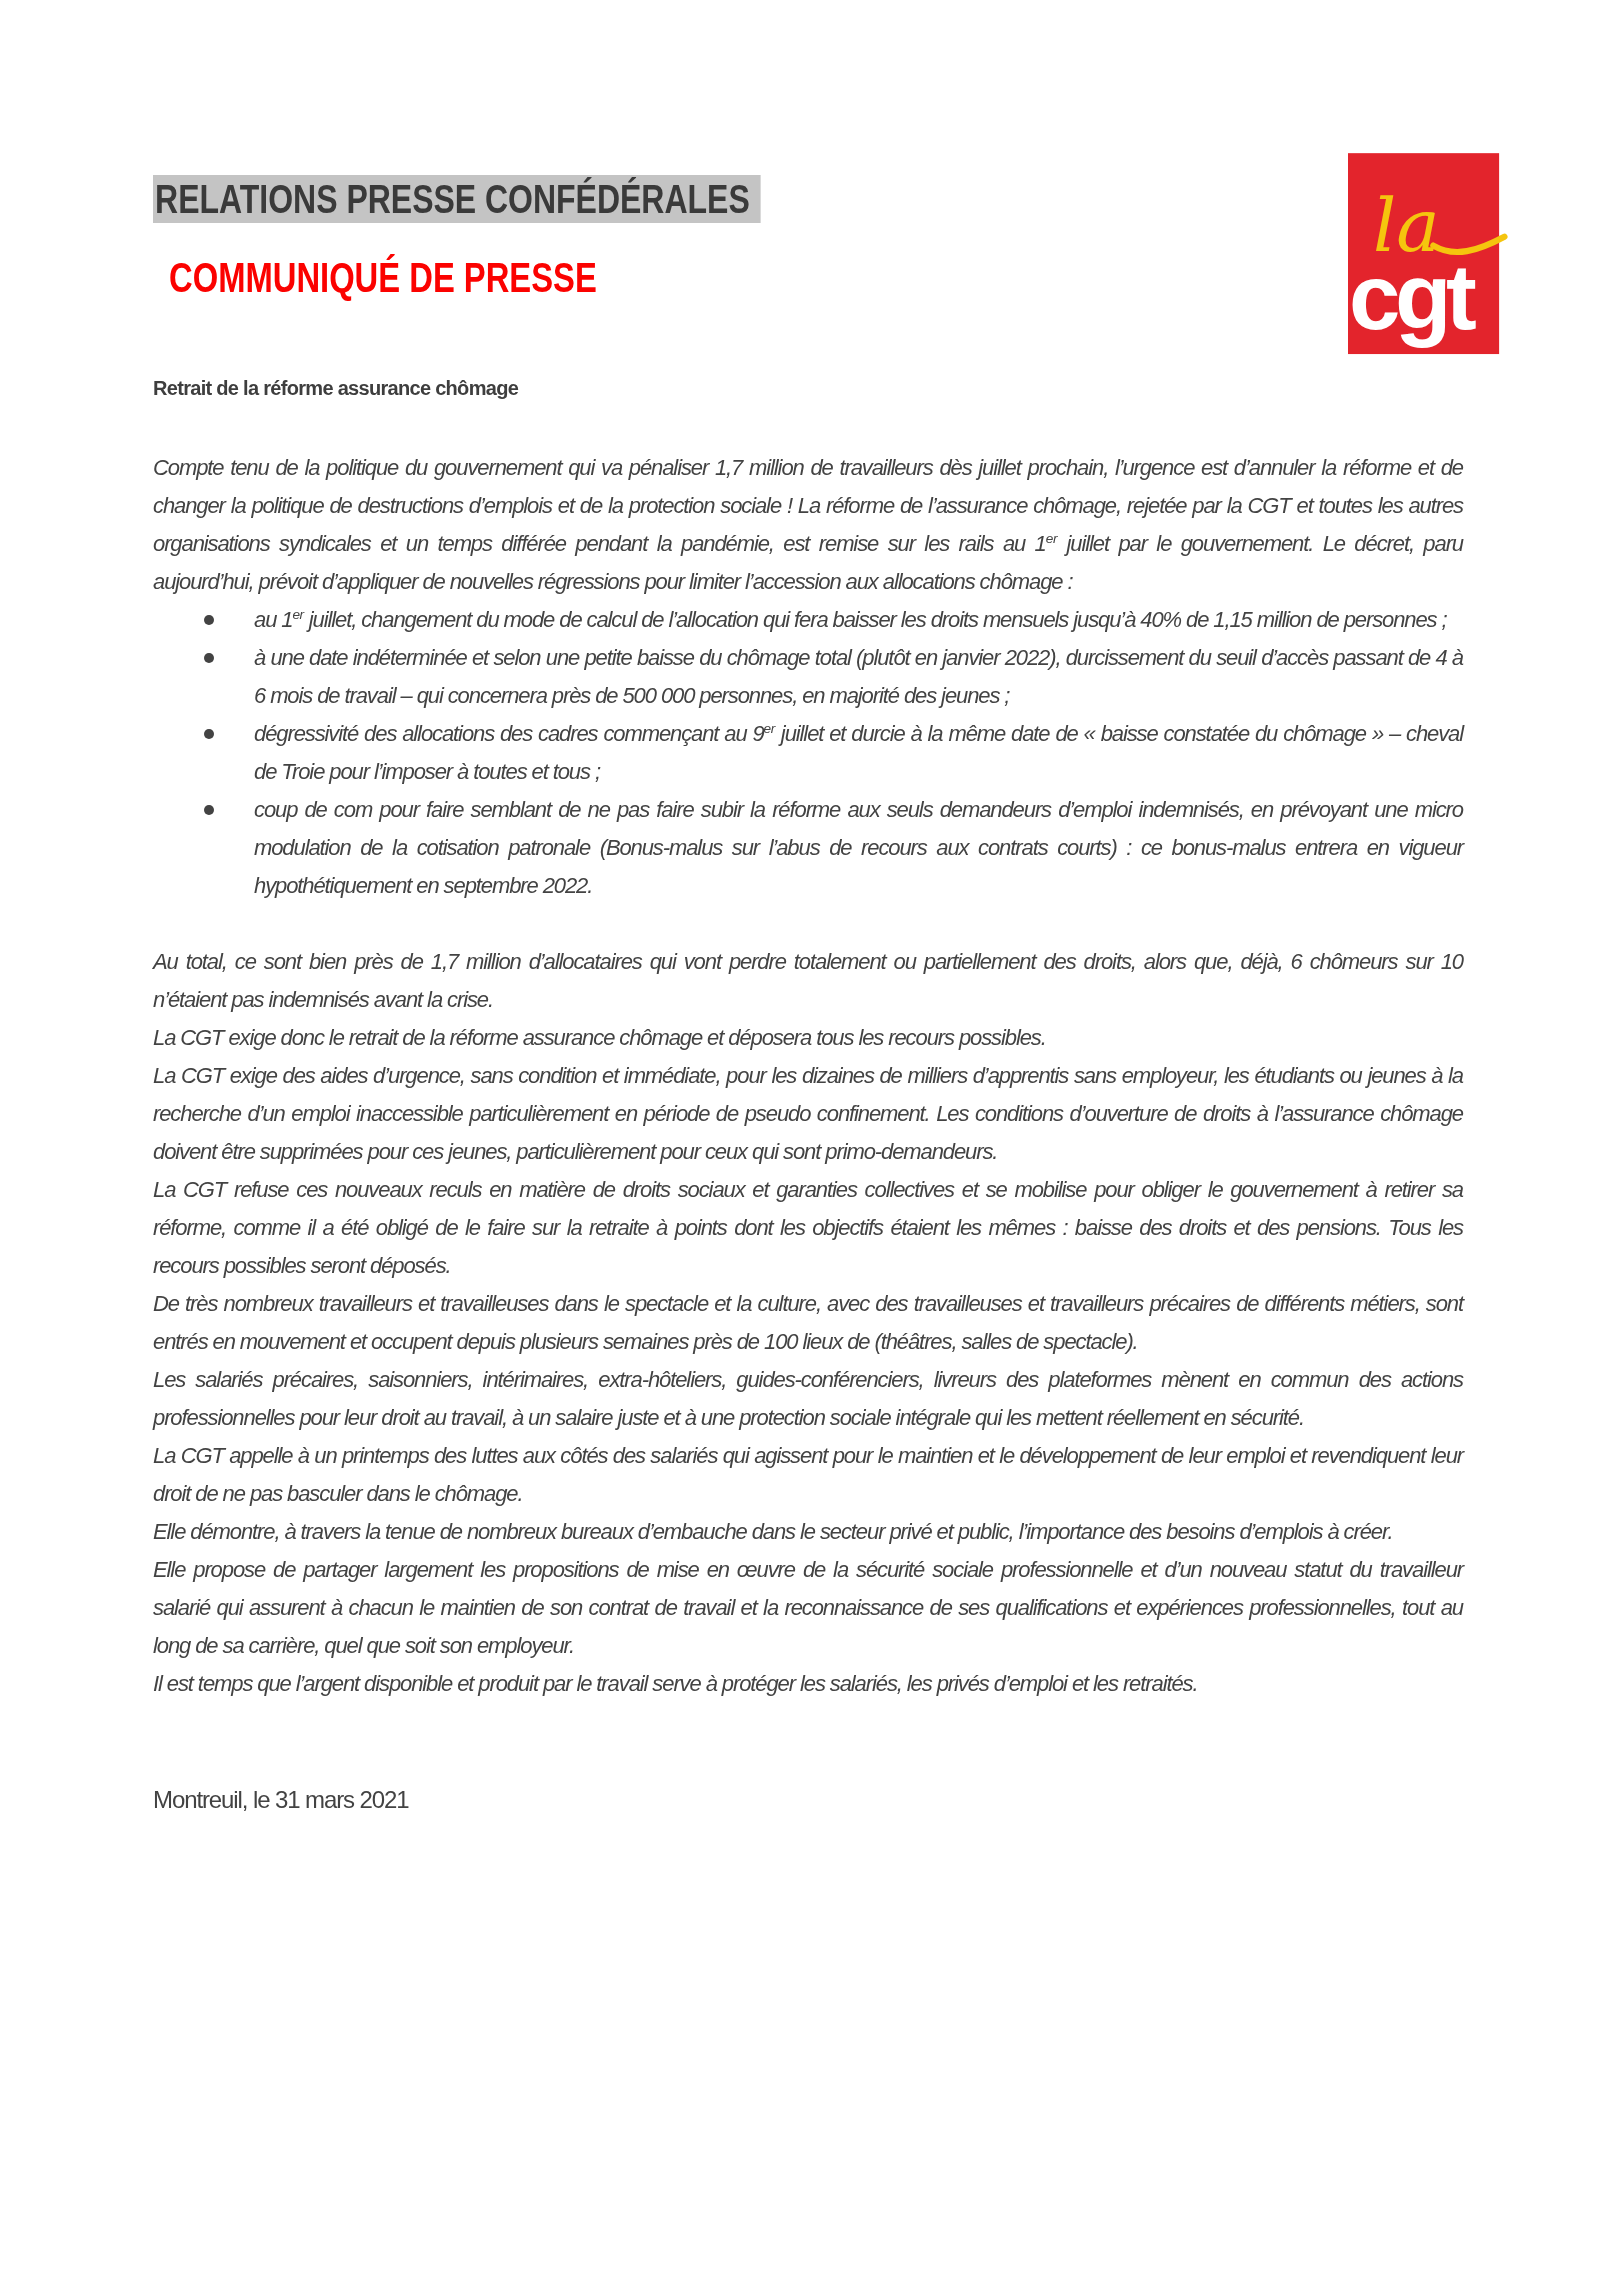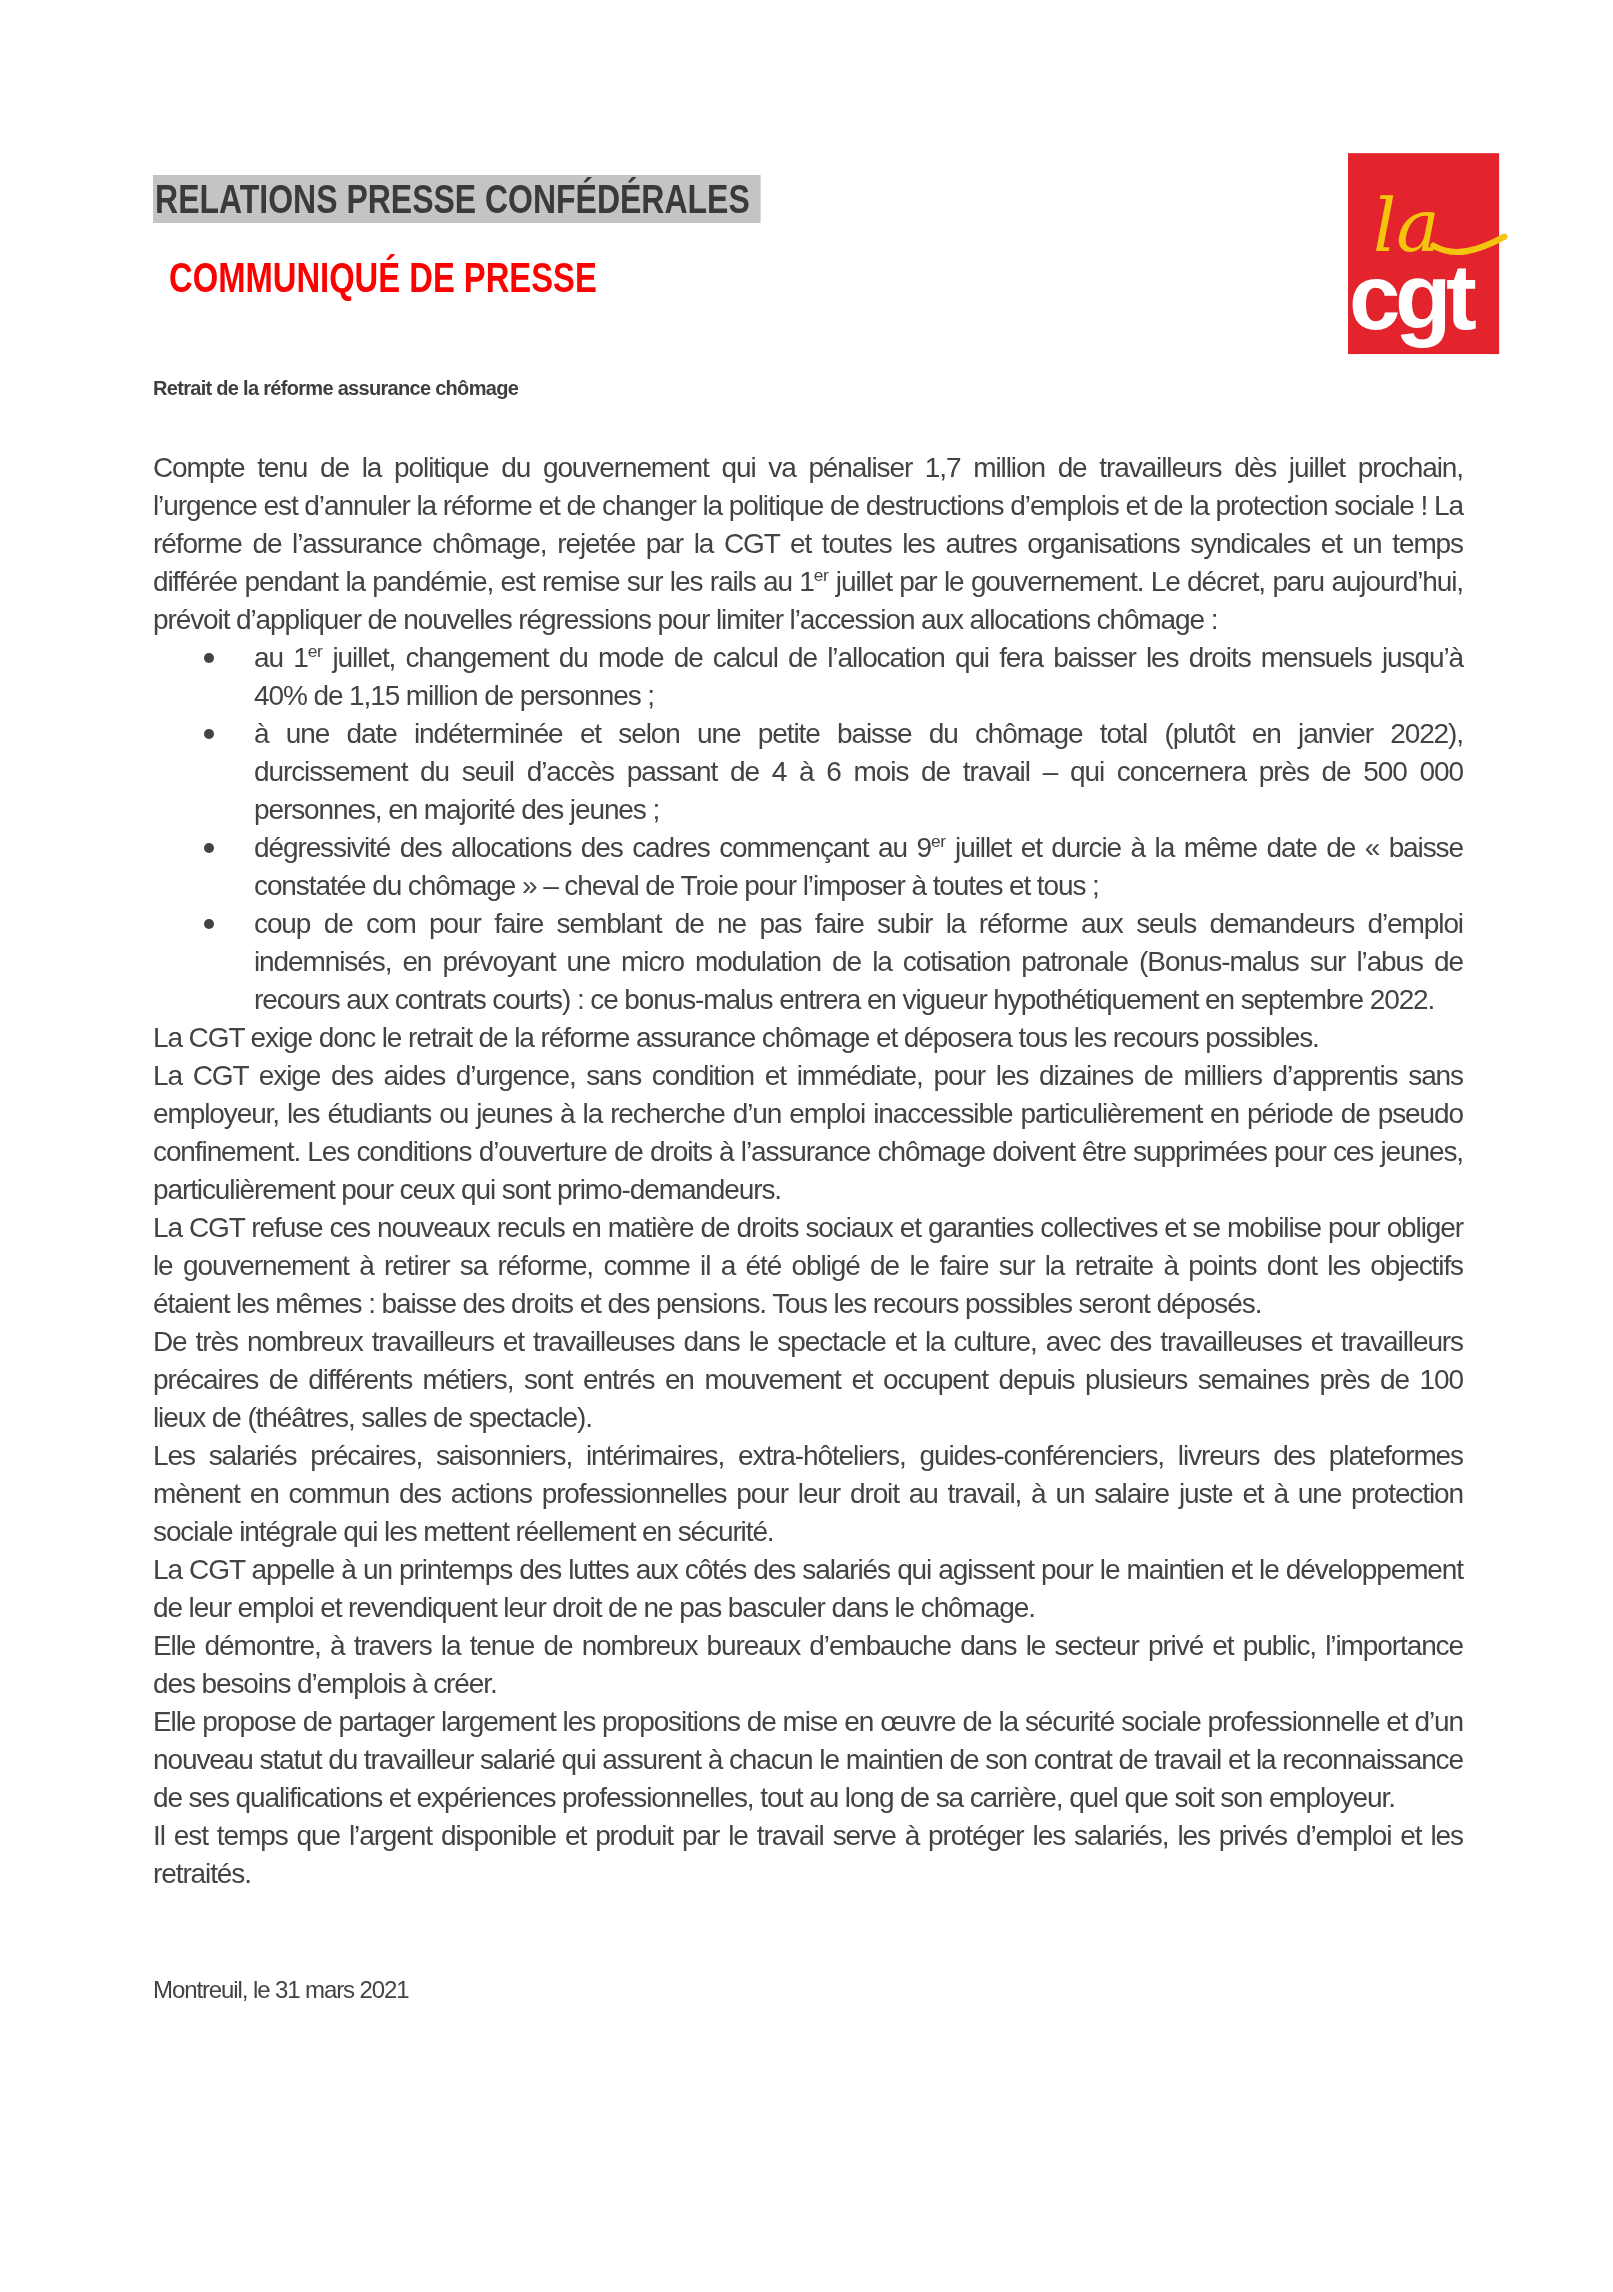--- a/index.html
+++ b/index.html
@@ -41,22 +41,23 @@
   
   .title {
     margin:64px 0 0 0;
     font-size:20px; font-weight:bold; letter-spacing:-0.7px;
     color:#3e3e3e; line-height:39px;
   }
 
   
   main { display:block; margin-top:41px; }
   .para, .bullets li {
-    font-size:28px; line-height:38px; letter-spacing:-1.1px;
+    font-size:22px; line-height:38px; letter-spacing:-1.1px;
     text-align:justify;
+    font-style:italic;
   }
   .para { margin:0; }
   .para.gap { margin-top:38px; }
   .bullets { margin:0; padding:0 0 0 101px; list-style:none; }
   .bullets li { position:relative; }
   .bullets li::before {
     content:""; position:absolute; left:-50px; top:14.3px;
     width:9.8px; height:9.8px; border-radius:50%; background:#434343;
   }
   sup { font-size:0.62em; line-height:0; letter-spacing:-0.4px; }
@@ -91,20 +92,21 @@
     <h1 class="title">Retrait de la réforme assurance chômage</h1>
 
     <main id="body-container">
         <p class="para"><span>Compte tenu de la politique du gouvernement qui va pénaliser 1,7 million de travailleurs dès juillet prochain, l’urgence est d’annuler la réforme et de changer la politique de destructions d’emplois et de la protection sociale ! La réforme de l’assurance chômage, rejetée par la CGT et toutes les autres organisations syndicales et un temps différée pendant la pandémie, est remise sur les rails au 1</span><sup>er</sup><span> juillet par le gouvernement. Le décret, paru aujourd’hui, prévoit d’appliquer de nouvelles régressions pour limiter l’accession aux allocations chômage :</span></p>
         <ul class="bullets">
           <li><span>au 1</span><sup>er</sup><span> juillet, changement du mode de calcul de l’allocation qui fera baisser les droits mensuels jusqu’à 40% de 1,15 million de personnes ;</span></li>
           <li><span>à une date indéterminée et selon une petite baisse du chômage total (plutôt en janvier 2022), durcissement du seuil d’accès passant de 4 à 6 mois de travail – qui concernera près de 500 000 personnes, en majorité des jeunes ;</span></li>
           <li><span>dégressivité des allocations des cadres commençant au 9</span><sup>er</sup><span> juillet et durcie à la même date de « baisse constatée du chômage » – cheval de Troie pour l’imposer à toutes et tous ;</span></li>
           <li><span>coup de com pour faire semblant de ne pas faire subir la réforme aux seuls demandeurs d’emploi indemnisés, en prévoyant une micro modulation de la cotisation patronale (Bonus-malus sur l’abus de recours aux contrats courts) : ce bonus-malus entrera en vigueur hypothétiquement en septembre 2022.</span></li>
         </ul>
+        <p class="para gap"><span>Au total, ce sont bien près de 1,7 million d’allocataires qui vont perdre totalement ou partiellement des droits, alors que, déjà, 6 chômeurs sur 10 n’étaient pas indemnisés avant la crise.</span></p>
         <p class="para"><span>La CGT exige donc le retrait de la réforme assurance chômage et déposera tous les recours possibles.</span></p>
         <p class="para"><span>La CGT exige des aides d’urgence, sans condition et immédiate, pour les dizaines de milliers d’apprentis sans employeur, les étudiants ou jeunes à la recherche d’un emploi inaccessible particulièrement en période de pseudo confinement. Les conditions d’ouverture de droits à l’assurance chômage doivent être supprimées pour ces jeunes, particulièrement pour ceux qui sont primo-demandeurs.</span></p>
         <p class="para"><span>La CGT refuse ces nouveaux reculs en matière de droits sociaux et garanties collectives et se mobilise pour obliger le gouvernement à retirer sa réforme, comme il a été obligé de le faire sur la retraite à points dont les objectifs étaient les mêmes : baisse des droits et des pensions. Tous les recours possibles seront déposés.</span></p>
         <p class="para"><span>De très nombreux travailleurs et travailleuses dans le spectacle et la culture, avec des travailleuses et travailleurs précaires de différents métiers, sont entrés en mouvement et occupent depuis plusieurs semaines près de 100 lieux de (théâtres, salles de spectacle).</span></p>
         <p class="para"><span>Les salariés précaires, saisonniers, intérimaires, extra-hôteliers, guides-conférenciers, livreurs des plateformes mènent en commun des actions professionnelles pour leur droit au travail, à un salaire juste et à une protection sociale intégrale qui les mettent réellement en sécurité.</span></p>
         <p class="para"><span>La CGT appelle à un printemps des luttes aux côtés des salariés qui agissent pour le maintien et le développement de leur emploi et revendiquent leur droit de ne pas basculer dans le chômage.</span></p>
         <p class="para"><span>Elle démontre, à travers la tenue de nombreux bureaux d’embauche dans le secteur privé et public, l’importance des besoins d’emplois à créer.</span></p>
         <p class="para"><span>Elle propose de partager largement les propositions de mise en œuvre de la sécurité sociale professionnelle et d’un nouveau statut du travailleur salarié qui assurent à chacun le maintien de son contrat de travail et la reconnaissance de ses qualifications et expériences professionnelles, tout au long de sa carrière, quel que soit son employeur.</span></p>
         <p class="para"><span>Il est temps que l’argent disponible et produit par le travail serve à protéger les salariés, les privés d’emploi et les retraités.</span></p>
       </main>

